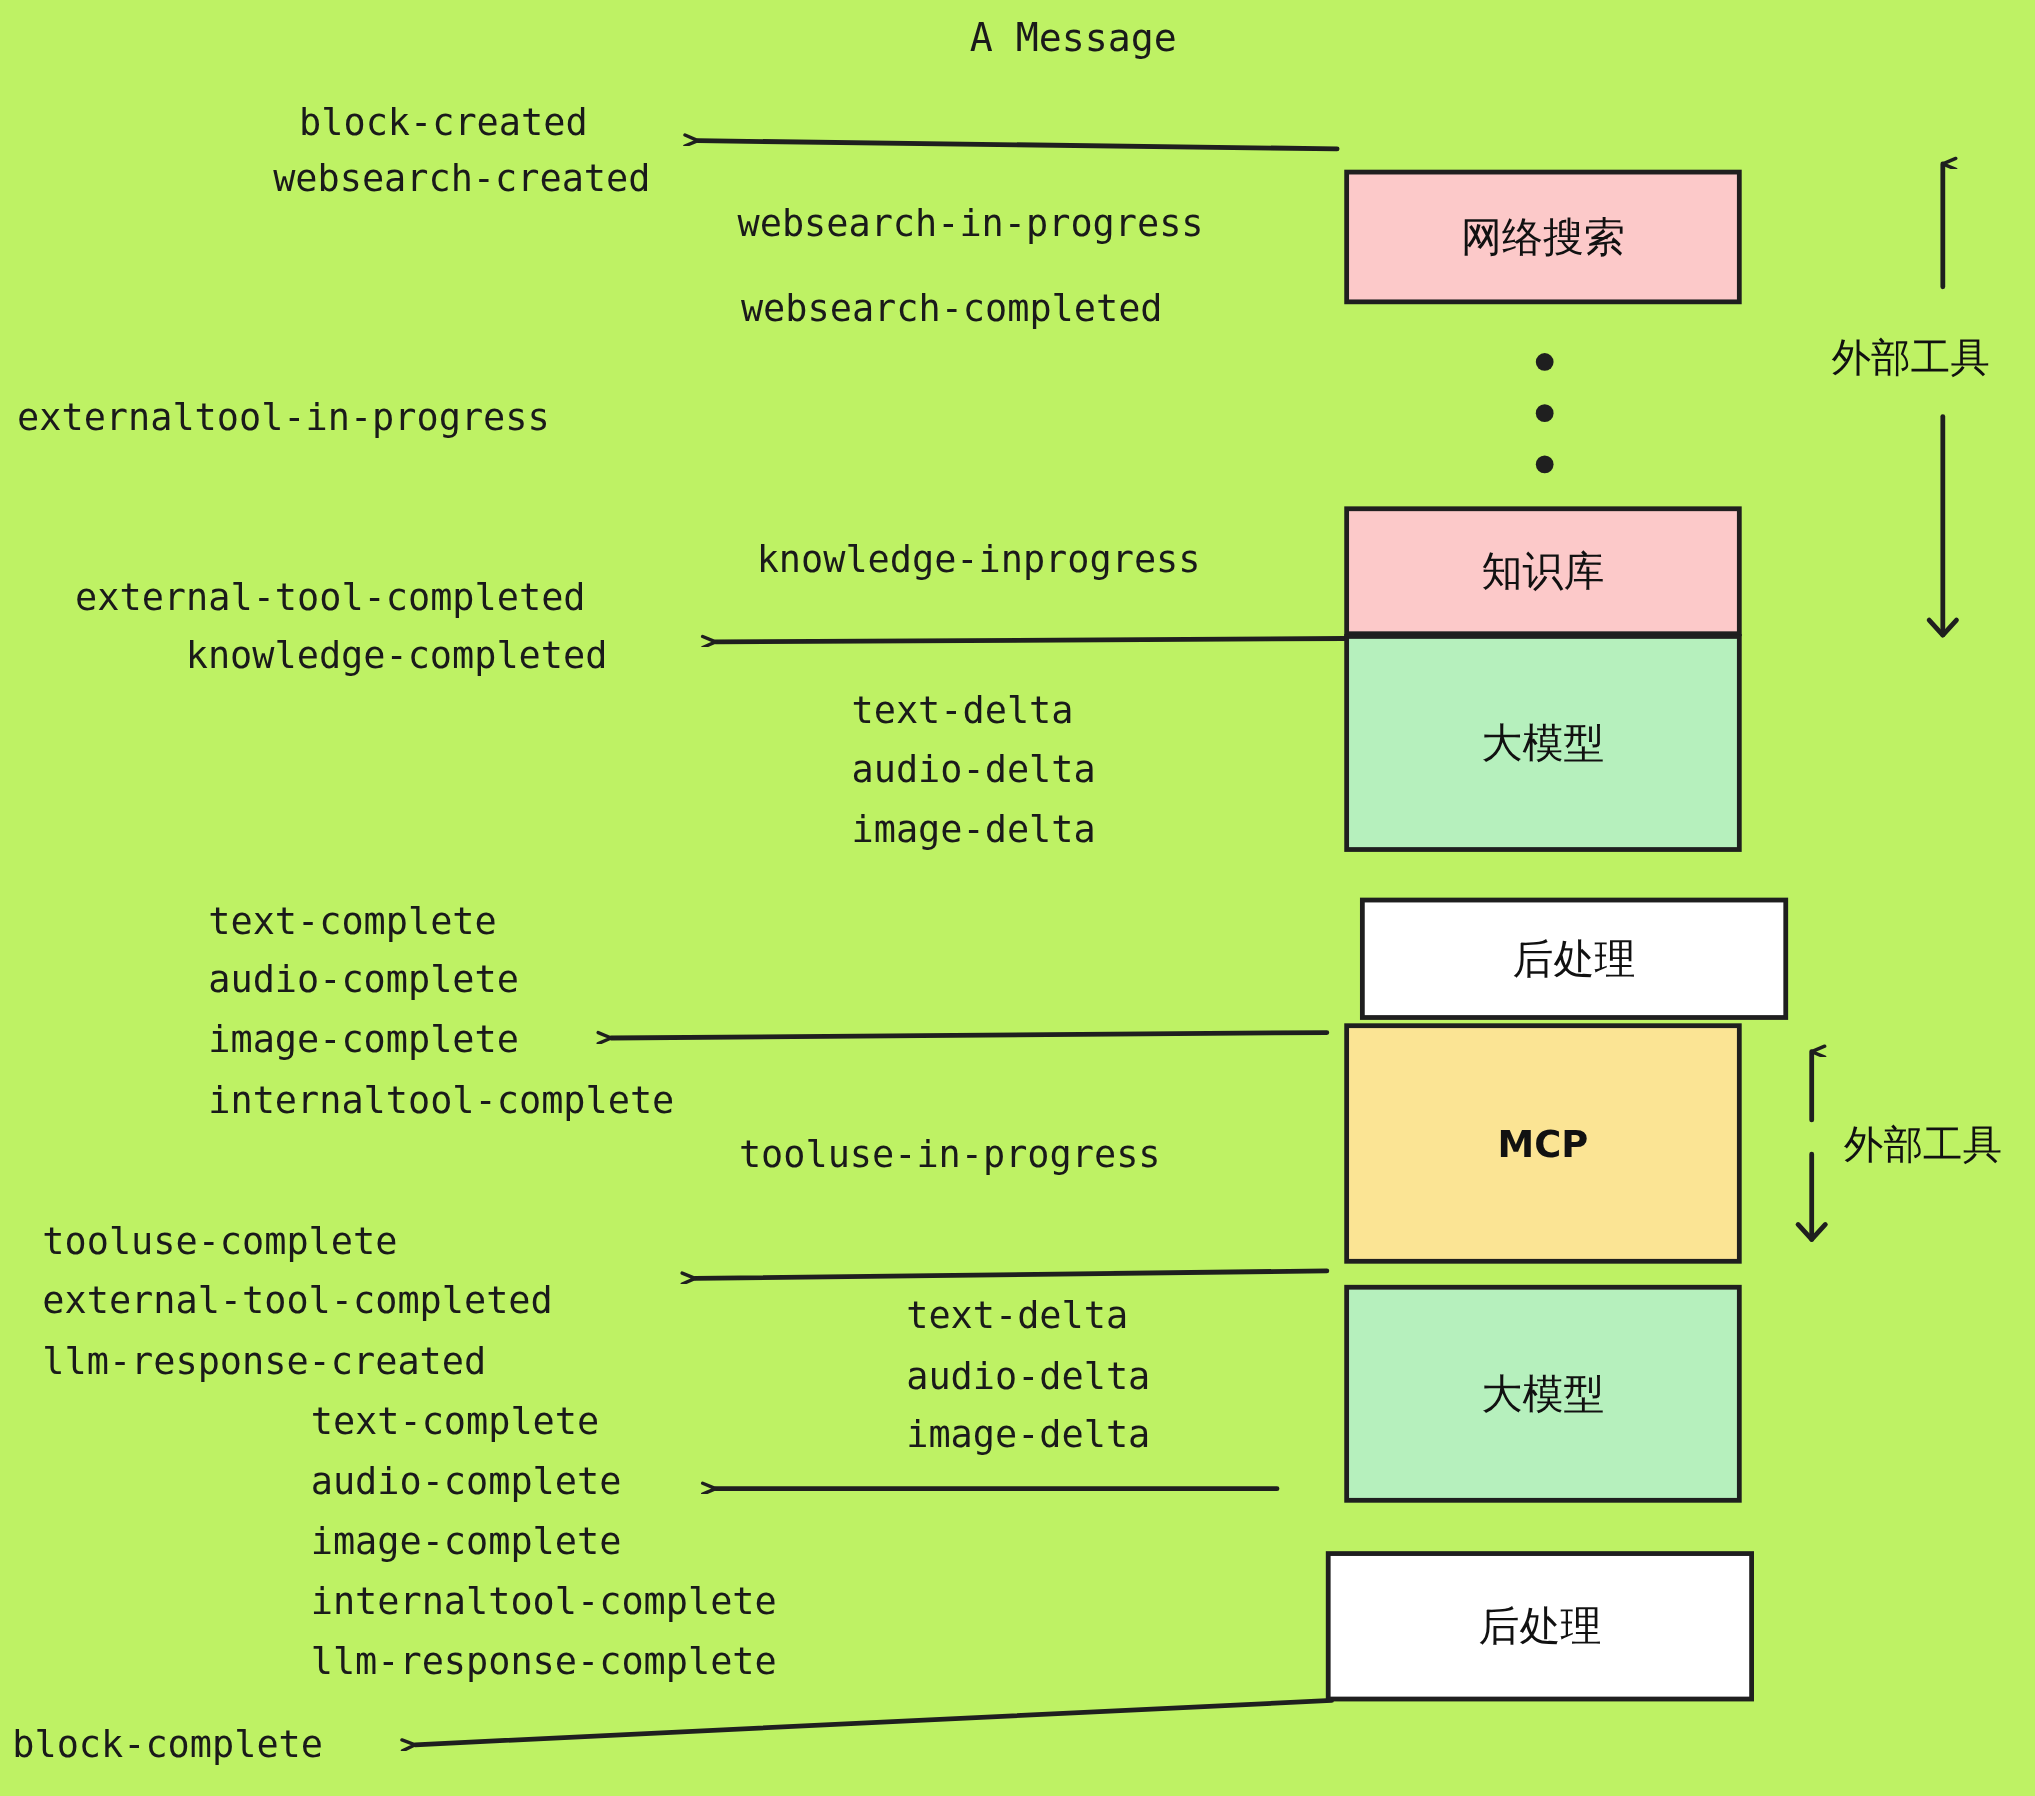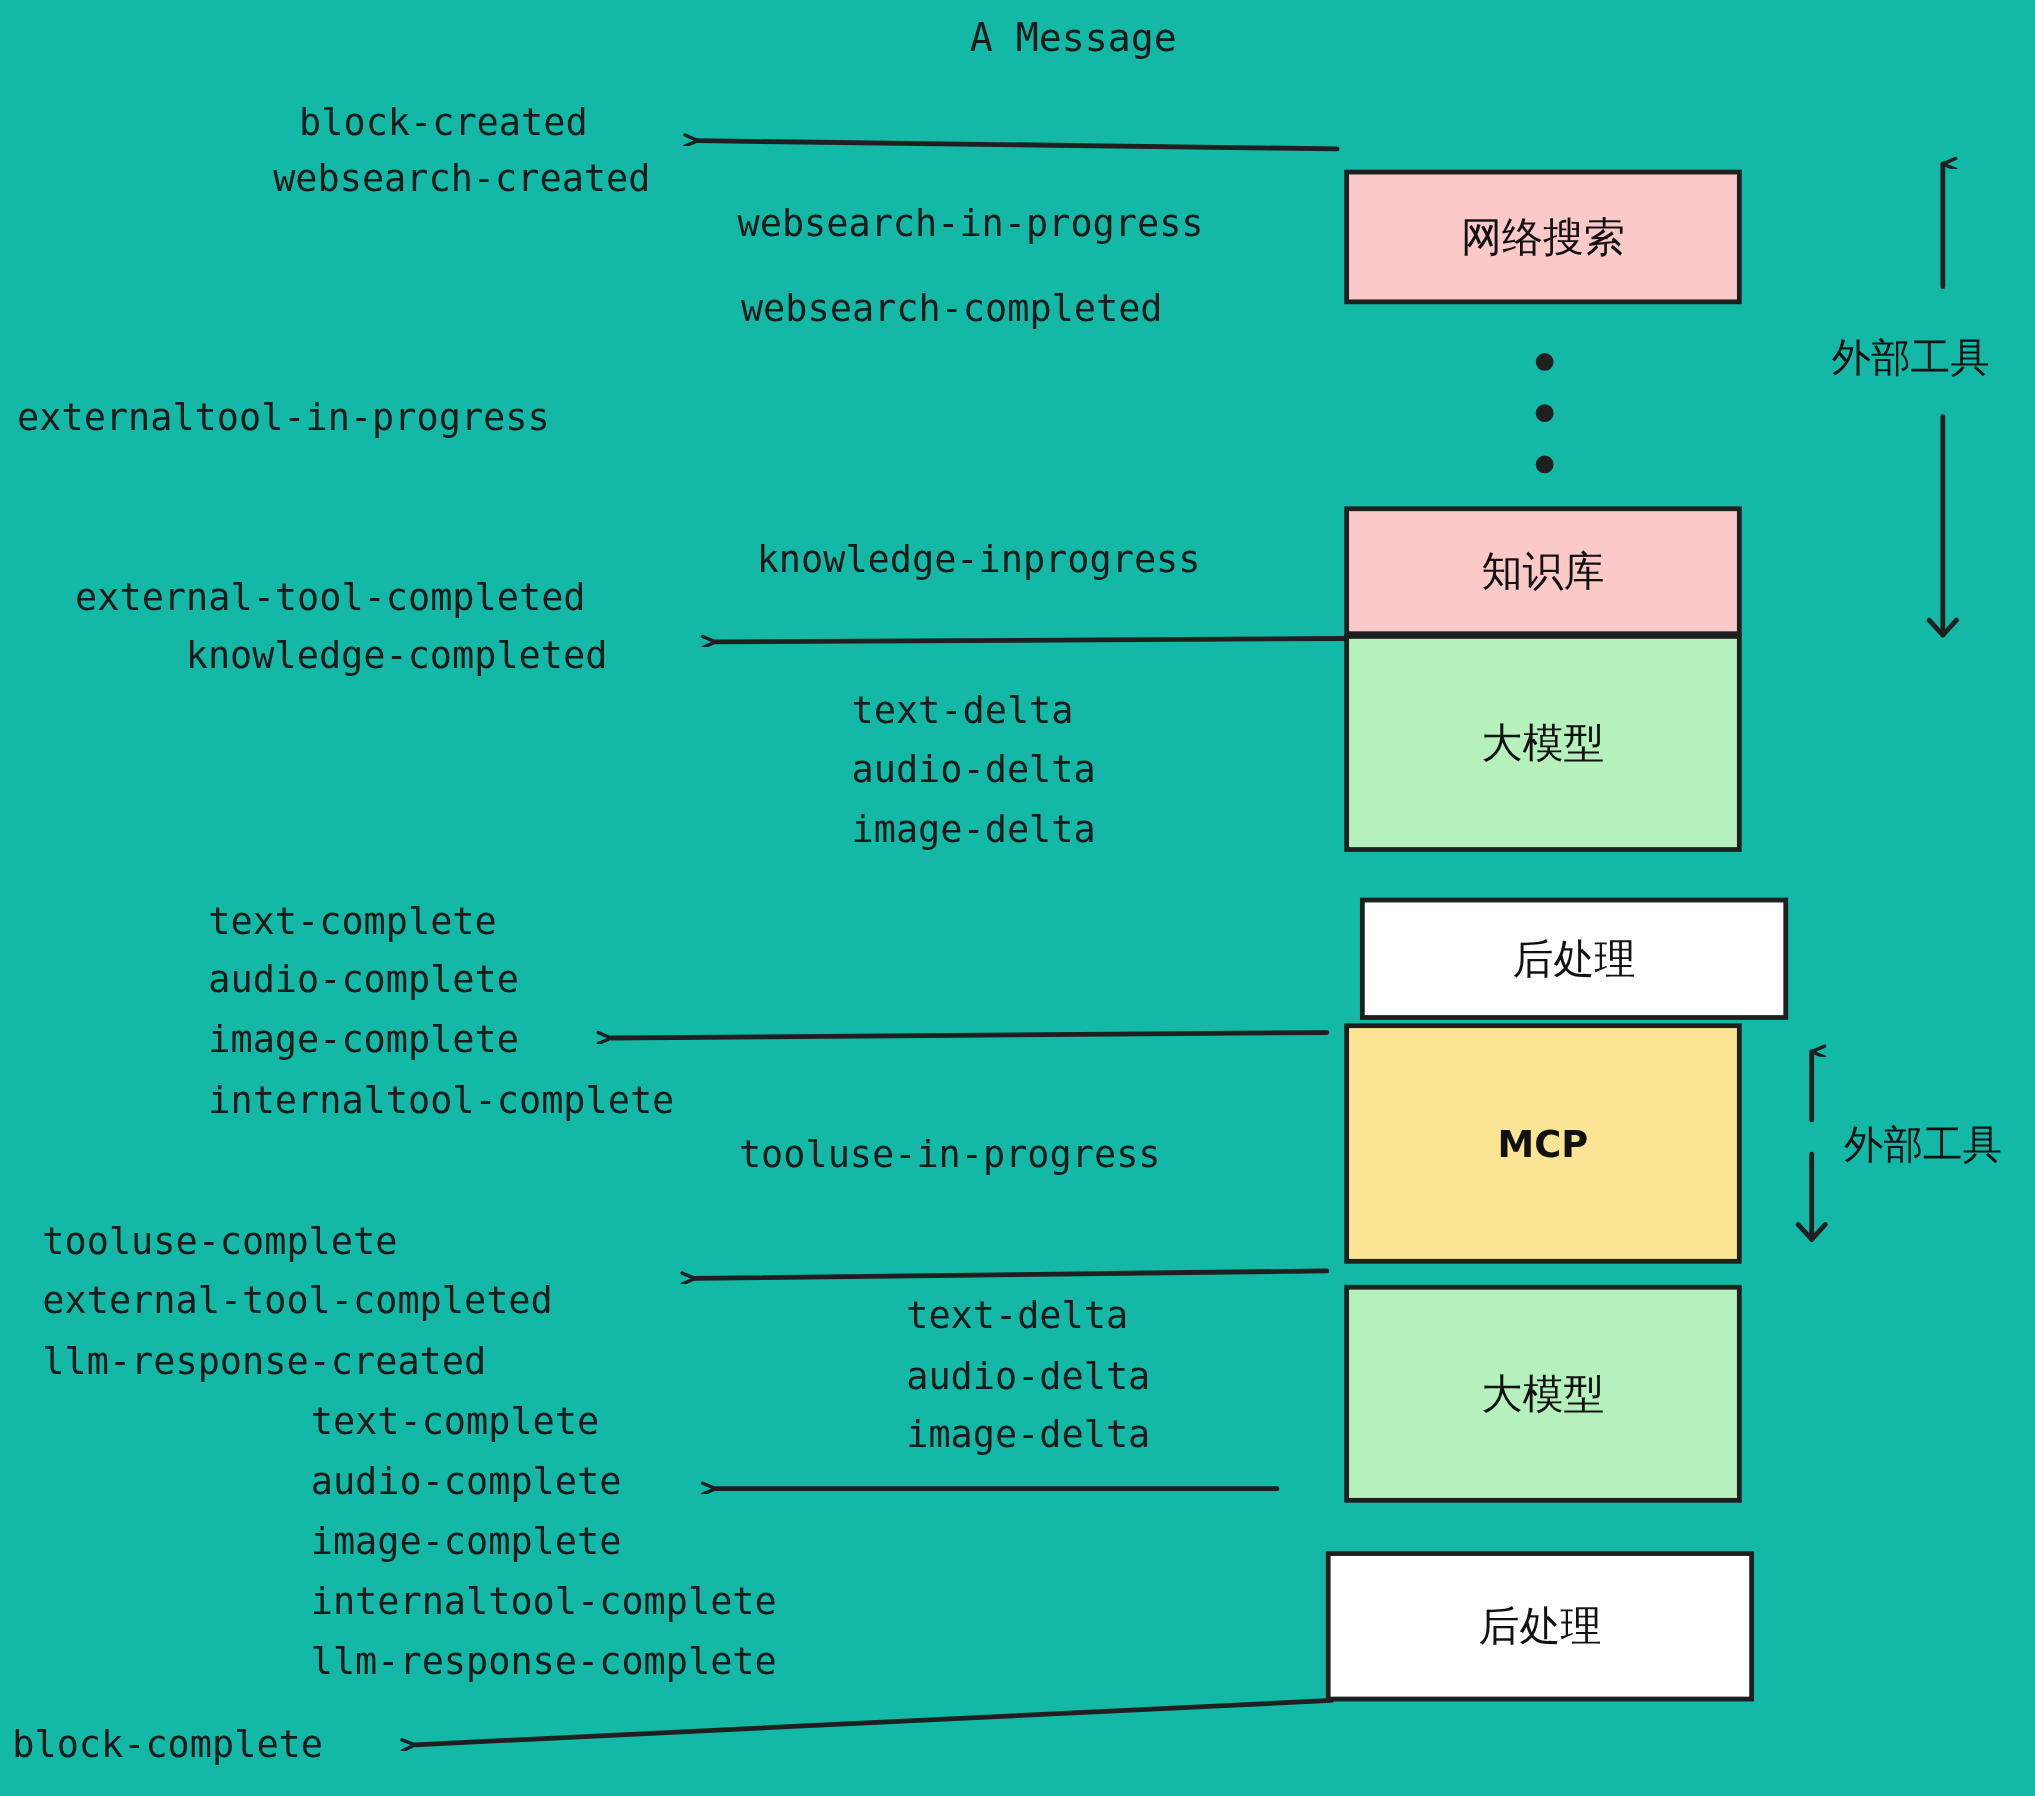--- a/index.html
+++ b/index.html
@@ -1,18 +1,18 @@
 <!DOCTYPE html>
 <html style="font-size:11px"><head>
 <meta charset="utf-8">
 <style>
   html,body{margin:0;padding:0;background:#ffffff;}
   body{width:2035px;height:1796px;overflow:hidden;
        font-family:"DejaVu Sans",sans-serif;}
-  #stage{position:relative;width:2035px;height:1796px;background:#14b8a6;}
+  #stage{position:relative;width:2035px;height:1796px;background:#bef264;}
   svg#canvas{position:absolute;left:0;top:0;width:2035px;height:1796px;}
   .evt{font-family:"DejaVu Sans Mono","Liberation Mono",monospace;
        font-size:54px;fill:#1a1a1a;dominant-baseline:middle;}
   .title{font-family:"DejaVu Sans Mono","Liberation Mono",monospace;
          font-size:56px;fill:#1a1a1a;dominant-baseline:middle;}
   .boxlabel{font-family:"DejaVu Sans","Liberation Sans",sans-serif;
             font-size:60px;fill:#111;text-anchor:middle;dominant-baseline:middle;}
   .boxlabel.latin{font-family:"DejaVu Sans","Liberation Sans",sans-serif;
                   font-size:54px;font-weight:bold;}
   .grouplabel{font-family:"DejaVu Sans","Liberation Sans",sans-serif;

